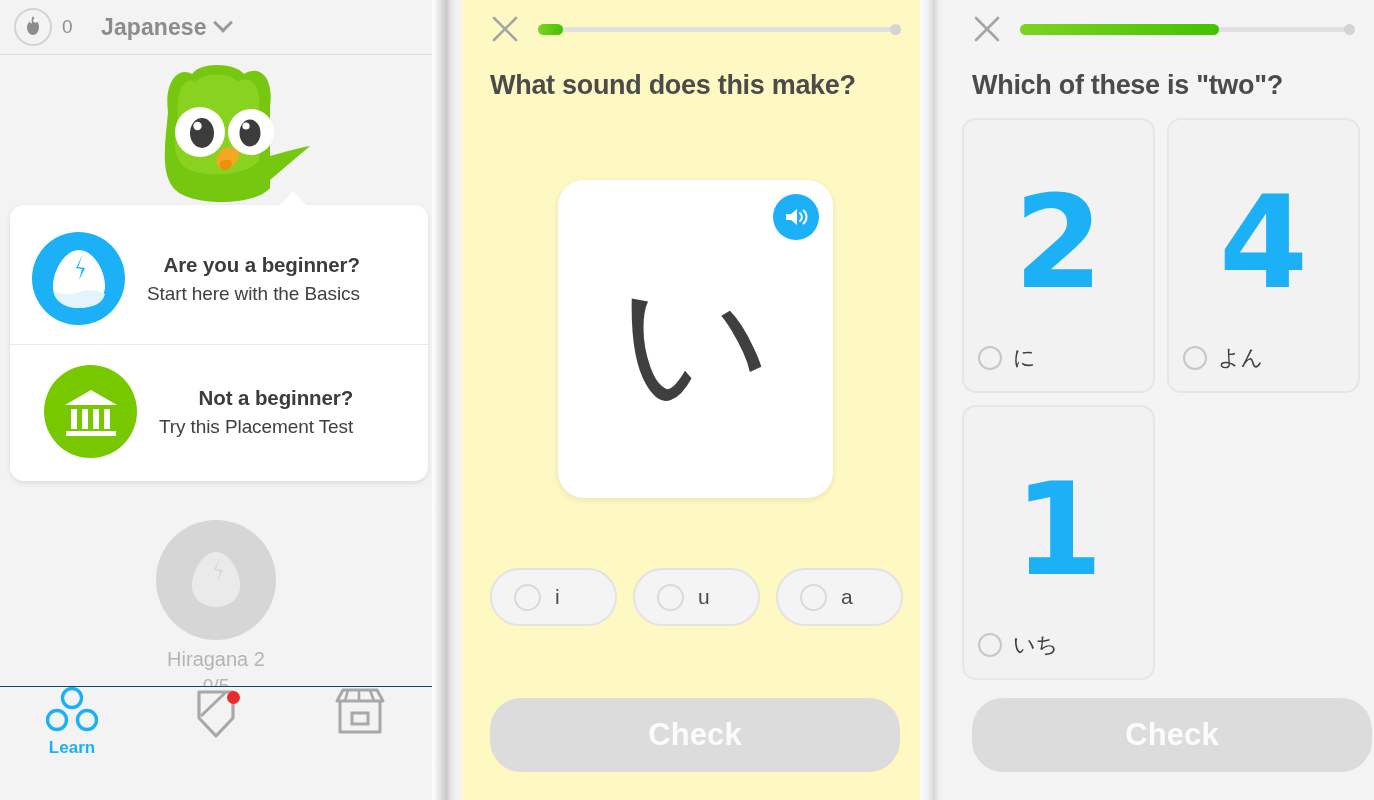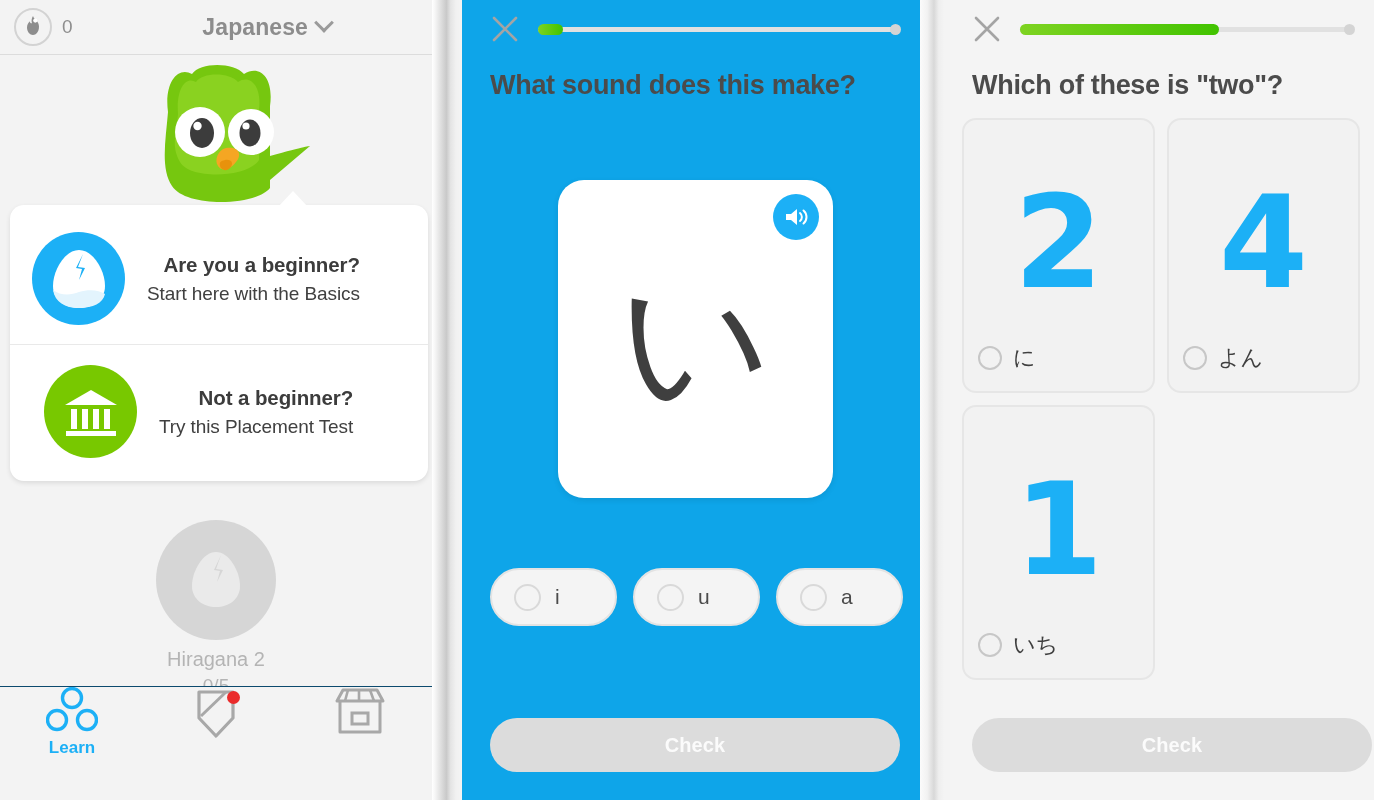--- a/index.html
+++ b/index.html
@@ -10,34 +10,34 @@
     font-family: "Liberation Sans", sans-serif;
     -webkit-font-smoothing: antialiased;
   }
   .screen { position: relative; width: 1374px; height: 800px; display: flex; }
 
   
   .panel { position: relative; height: 800px; background: #f4f4f4; overflow: hidden; }
   .panel-left   { width: 432px; background: #f3f3f3; }
   .divider      { width: 30px; height: 800px; flex: 0 0 30px;
                   background: linear-gradient(to right,#ffffff 0%, #f6f6f6 10%, #c9c9c9 48%, #e4e4e4 62%, #f1f1f1 80%, #f4f4f4 100%); }
-  .panel-mid    { width: 458px; background: #0ea5e9; }
+  .panel-mid    { width: 458px; background: #fef9c3; }
   .divider2     { width: 24px; height: 800px; flex: 0 0 24px;
                   background: linear-gradient(to right,#fbfbfb 0%, #f2f2f2 30%, #d8d8d8 58%, #eeeeee 78%, #f4f4f4 100%); }
   .panel-right  { width: 430px; background: #f4f4f4; }
 
   
   .l-header { position: relative; height: 55px; border-bottom: 1px solid #dcdcdc;
               display: flex; align-items: center; background: #f3f3f3; }
   .streak { display: flex; align-items: center; margin-left: 14px; gap: 10px; }
   .streak-ring { width: 38px; height: 38px; border-radius: 50%; border: 2px solid #d3d3d3;
                  display: flex; align-items: center; justify-content: center; }
   .streak-count { font-size: 19px; color: #8e8e8e; }
   .lang-select { position: absolute; left: 0; right: 0; margin: 14px auto; width: 230px;
-                 display: flex; align-items: center; justify-content: flex-end; gap: 9px;
+                 display: flex; align-items: center; justify-content: flex-start; gap: 9px;
                  color: #8c8c8c; font-size: 23px; font-weight: 600; letter-spacing: .1px; }
   .chev { width: 14px; height: 14px; border-right: 3px solid #9a9a9a; border-bottom: 3px solid #9a9a9a;
           transform: rotate(45deg) translate(-3px,-3px); }
 
   .owl-wrap { position: absolute; left: 138px; top: 60px; width: 175px; height: 150px; }
 
   .beginner-card { position: absolute; left: 10px; top: 205px; width: 418px;
                    background: #fff; border-radius: 14px; box-shadow: 0 2px 5px rgba(0,0,0,.10);
                    padding: 18px 0 14px 0; }
   .bcard-pointer { position: absolute; left: 268px; top: -14px; width: 0; height: 0;
@@ -87,23 +87,23 @@
   .speaker-btn { position: absolute; right: 14px; top: 14px; width: 46px; height: 46px;
                  border-radius: 50%; background: #1cb0f6; display: flex;
                  align-items: center; justify-content: center; }
 
   .opt-pills { position: absolute; left: 28px; top: 568px; display: flex; gap: 16px; }
   .pill { width: 127px; height: 58px; border: 2px solid #e3e3e3; border-radius: 30px;
           display: flex; align-items: center; gap: 14px; padding-left: 22px; background: #f4f4f4; }
   .radio { width: 27px; height: 27px; border-radius: 50%; border: 2px solid #d9d9d9; flex: 0 0 27px; }
   .pill-label { font-size: 21px; color: #4b4b4b; }
 
-  .check-btn { position: absolute; left: 28px; bottom: 28px; height: 54px; border-radius: 31px;
+  .check-btn { position: absolute; left: 28px; bottom: 28px; height: 74px; border-radius: 31px;
                background: #dcdcdc; display: flex; align-items: center; justify-content: center;
-               font-size: 20px; font-weight: 700; color: #fbfbfb; letter-spacing: .1px; }
+               font-size: 31px; font-weight: 700; color: #fbfbfb; letter-spacing: .1px; }
   .check-mid { width: 410px; }
   .check-right { width: 400px; }
 
   
   .choice-grid { position: absolute; left: 18px; top: 118px; width: 398px;
                  display: grid; grid-template-columns: 193px 193px; gap: 12px; }
   .choice { height: 275px; border: 2px solid #e6e6e6; border-radius: 14px; background: #f2f2f2;
             position: relative; }
   .choice-art { position: absolute; left: 0; right: 0; top: 38px; height: 170px;
                 display: flex; align-items: center; justify-content: center; }

